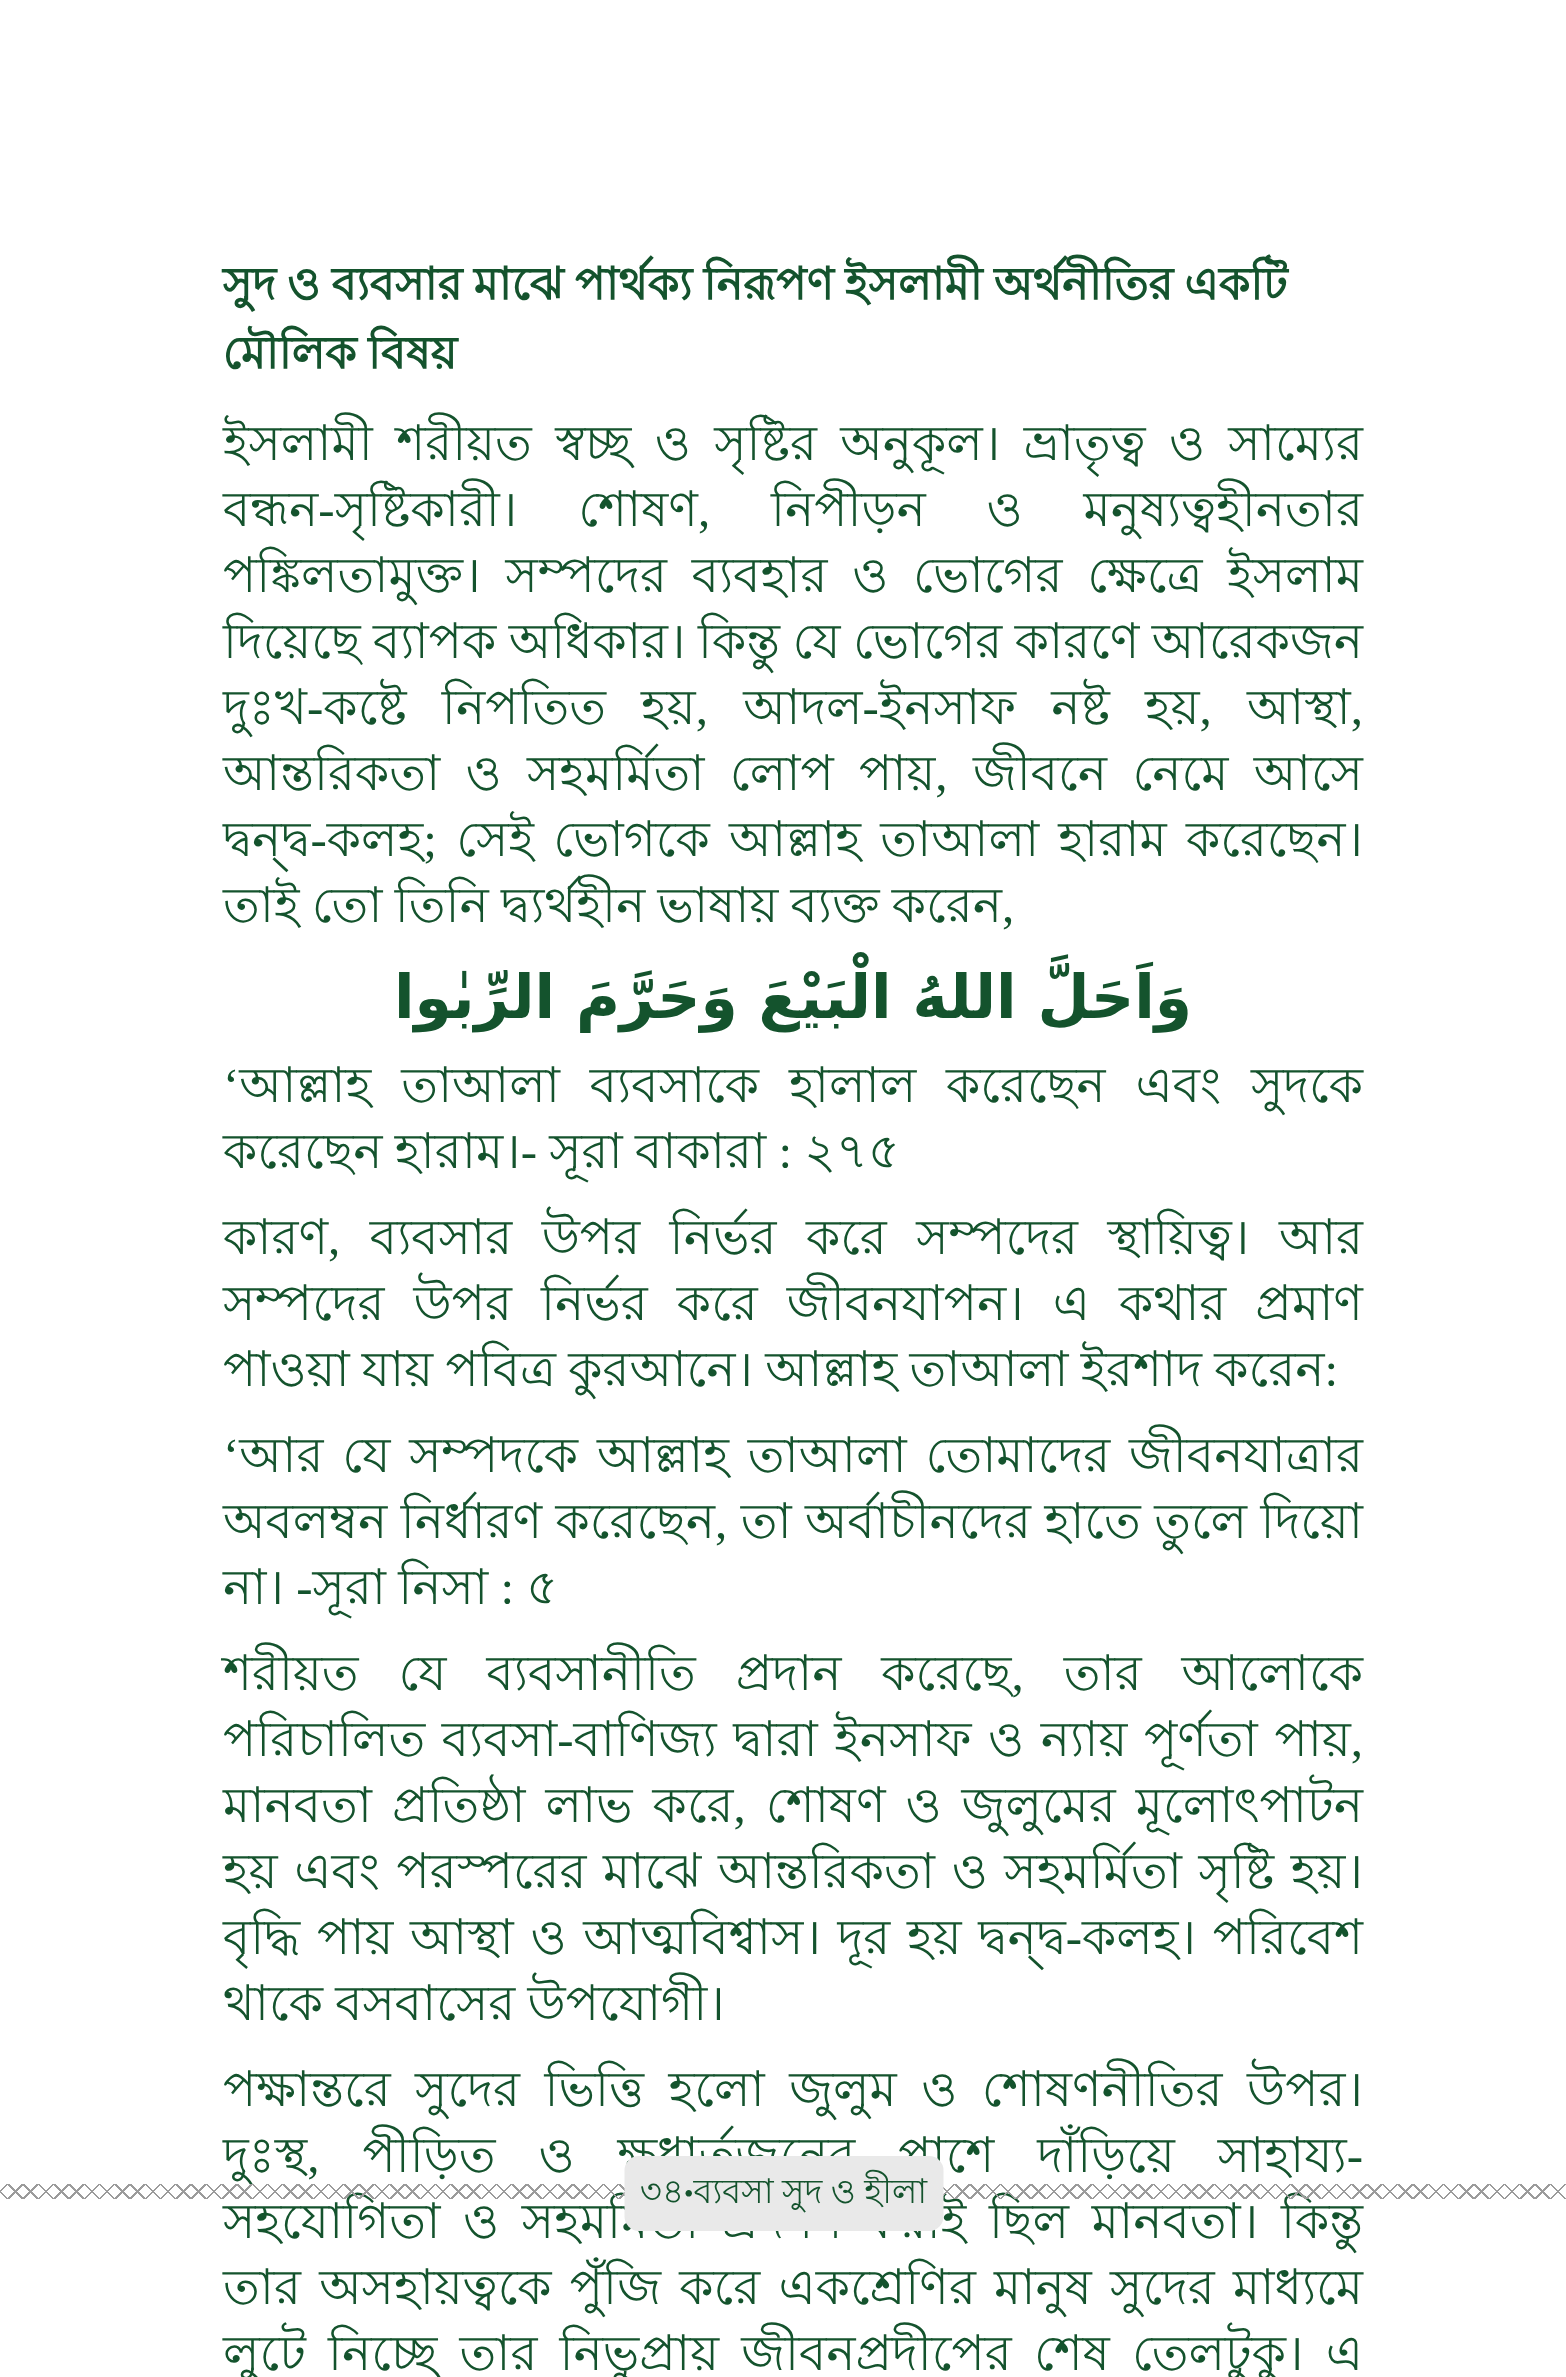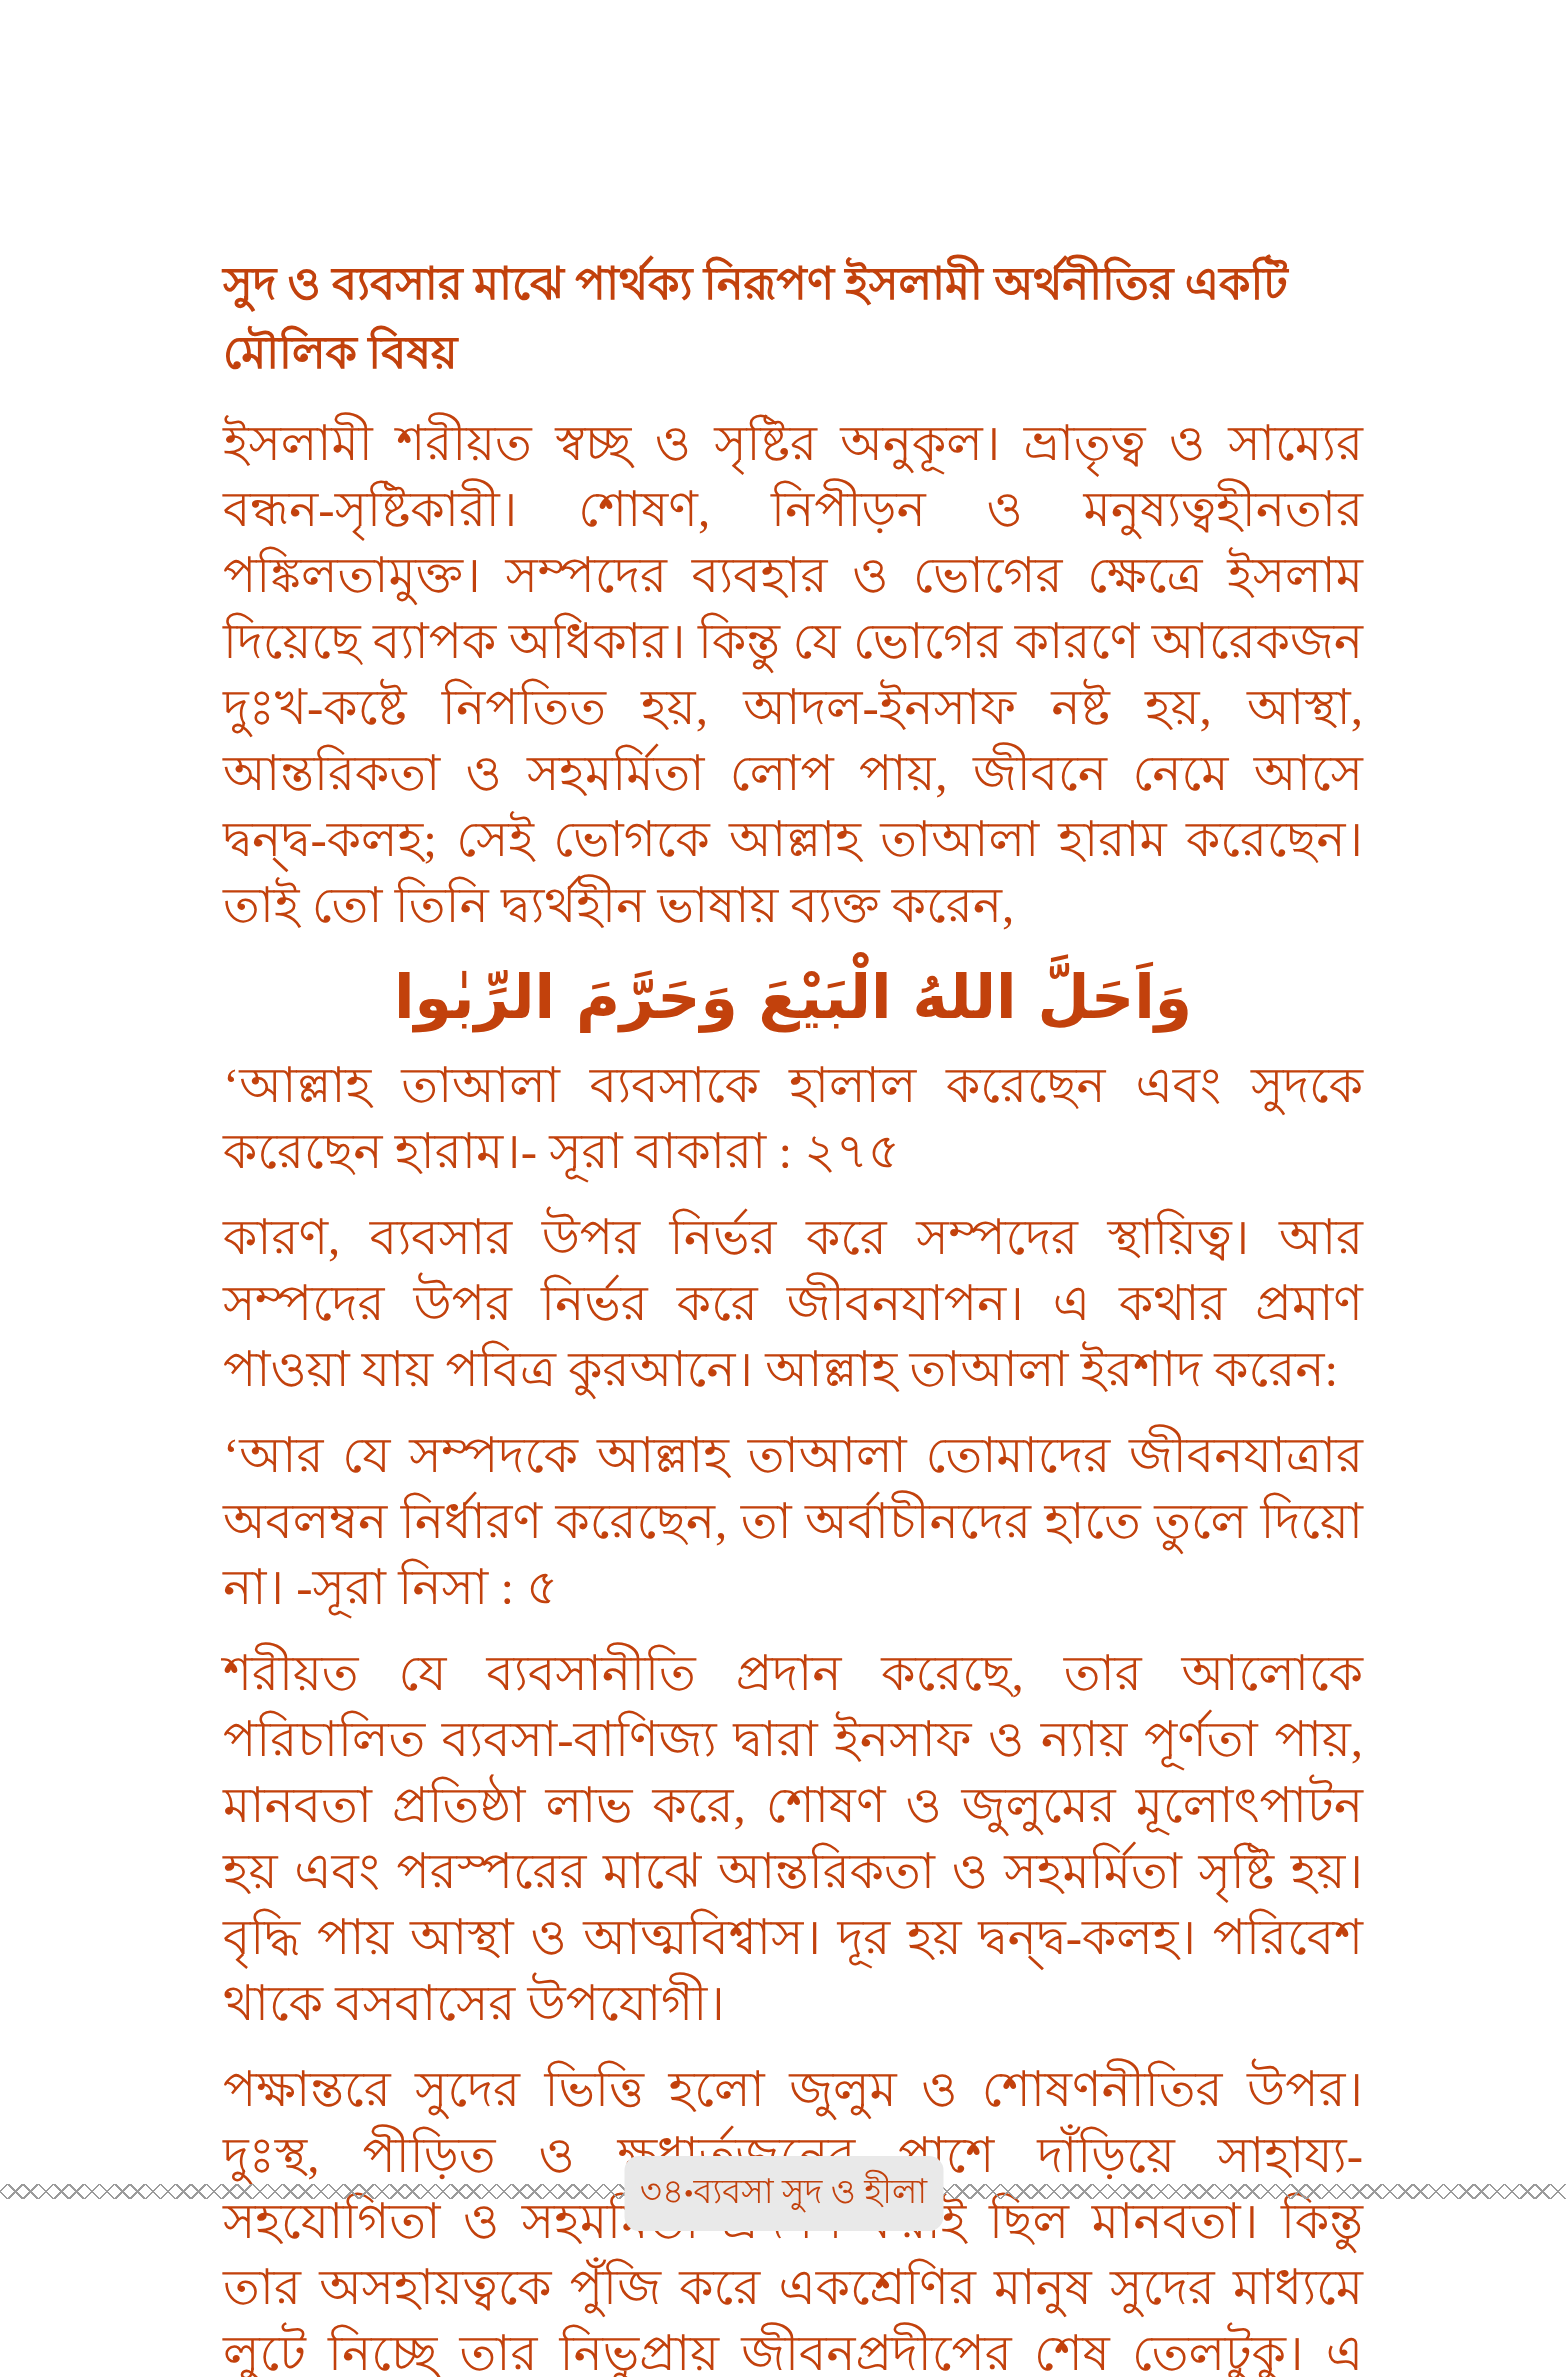--- a/index.html
+++ b/index.html
@@ -6,21 +6,21 @@
     margin: 0;
     padding: 0;
     background: #ffffff;
   }
   .page {
     position: relative;
     width: 1567px;
     height: 2377px;
     background: #ffffff;
     overflow: hidden;
-    color: #c2410c;
+    color: #14532d;
     font-family: "Liberation Serif", "DejaVu Serif", serif;
   }
   .content {
     position: absolute;
     left: 223px;
     top: 250px;
     width: 1140px;
   }
   .heading {
     font-size: 45px;

